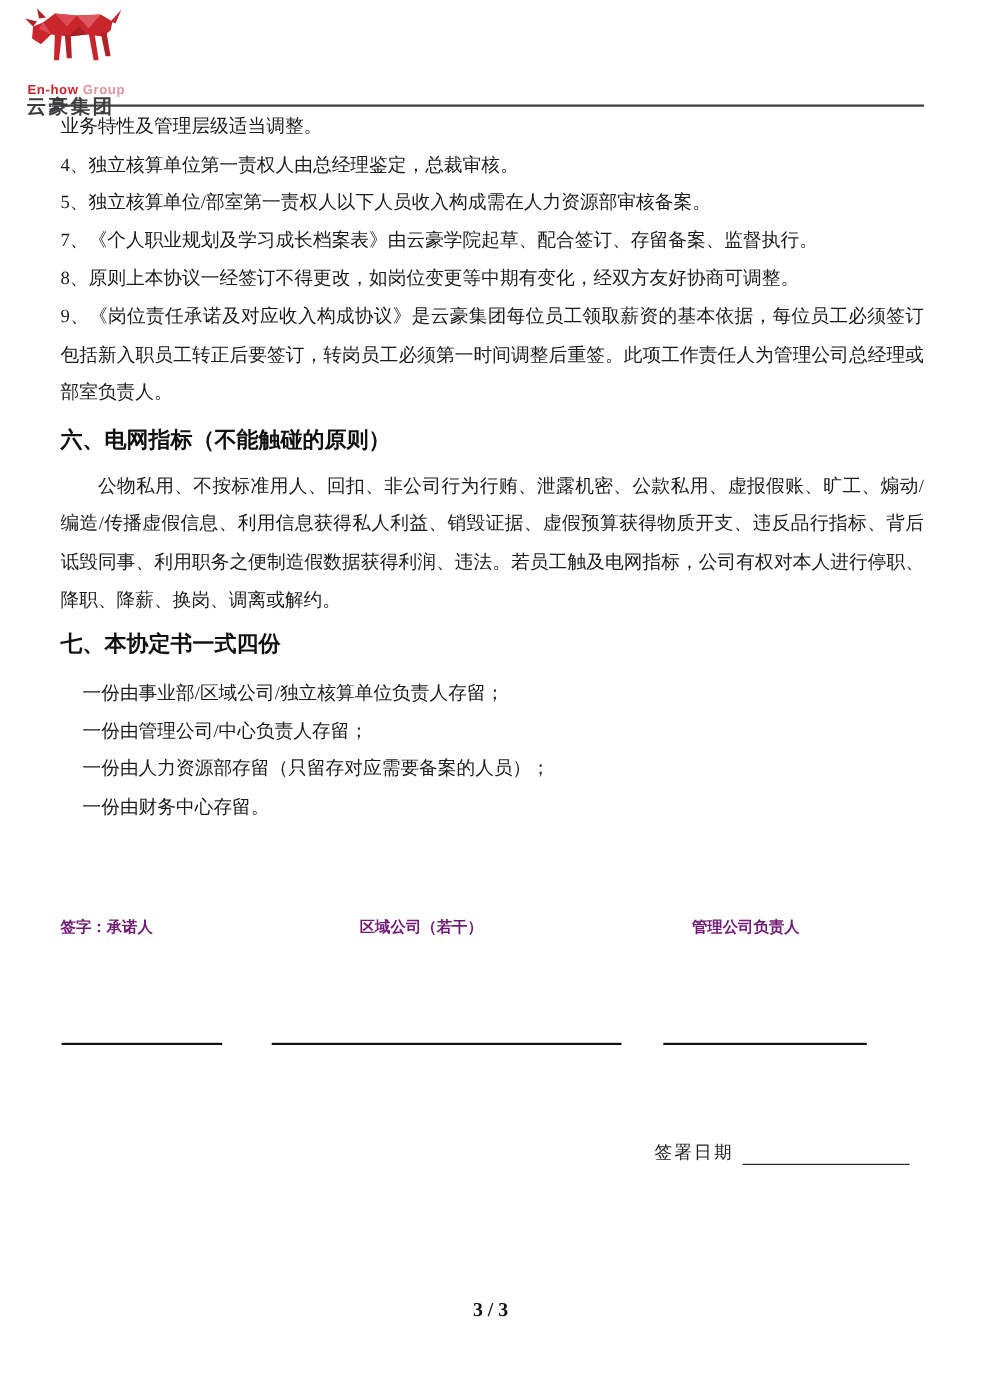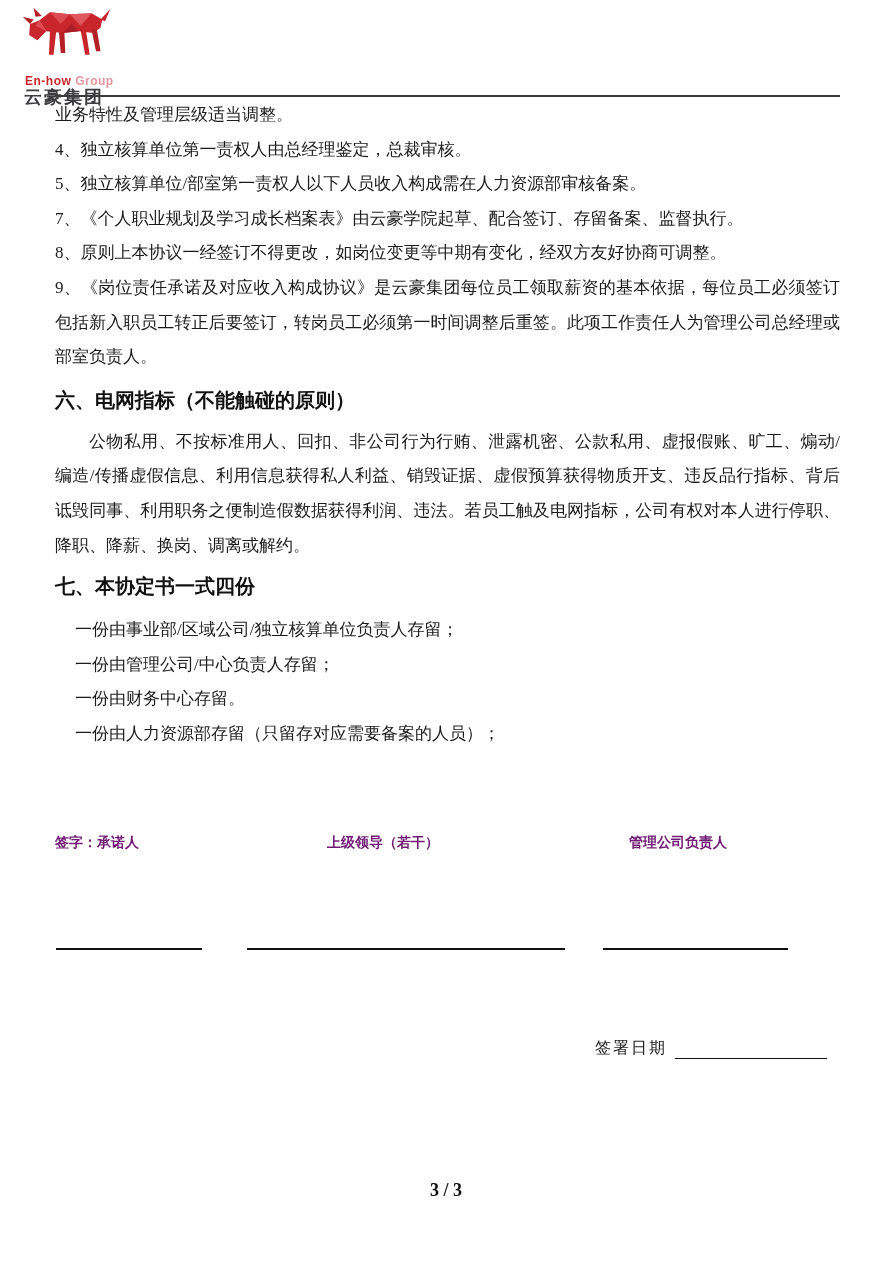--- a/index.html
+++ b/index.html
@@ -112,27 +112,27 @@
     <p>8、原则上本协议一经签订不得更改，如岗位变更等中期有变化，经双方友好协商可调整。</p>
     <p class="justify">9、《岗位责任承诺及对应收入构成协议》是云豪集团每位员工领取薪资的基本依据，每位员工必须签订包括新入职员工转正后要签订，转岗员工必须第一时间调整后重签。此项工作责任人为管理公司总经理或部室负责人。</p>
 
     <h2 class="sec-heading">六、电网指标（不能触碰的原则）</h2>
     <p class="justify indent para6">公物私用、不按标准用人、回扣、非公司行为行贿、泄露机密、公款私用、虚报假账、旷工、煽动/编造/传播虚假信息、利用信息获得私人利益、销毁证据、虚假预算获得物质开支、违反品行指标、背后诋毁同事、利用职务之便制造假数据获得利润、违法。若员工触及电网指标，公司有权对本人进行停职、降职、降薪、换岗、调离或解约。</p>
 
     <h2 class="sec-heading h7">七、本协定书一式四份</h2>
     <div class="copies">
       <p>一份由事业部/区域公司/独立核算单位负责人存留；</p>
       <p>一份由管理公司/中心负责人存留；</p>
+      <p>一份由人力资源部存留（只留存对应需要备案的人员）；</p>
       <p>一份由财务中心存留。</p>
-      <p>一份由人力资源部存留（只留存对应需要备案的人员）；</p>
     </div>
   </div>
 
   <div class="sig-label l1">签字：承诺人</div>
-  <div class="sig-label l2">上级领导（若干）</div>
+  <div class="sig-label l2">区域公司（若干）</div>
   <div class="sig-label l3">管理公司负责人</div>
 
   <div class="sig-line s1"></div>
   <div class="sig-line s2"></div>
   <div class="sig-line s3"></div>
 
   <div class="date-row">
     <span>签署日期</span><span class="date-blank"></span>
   </div>
 

